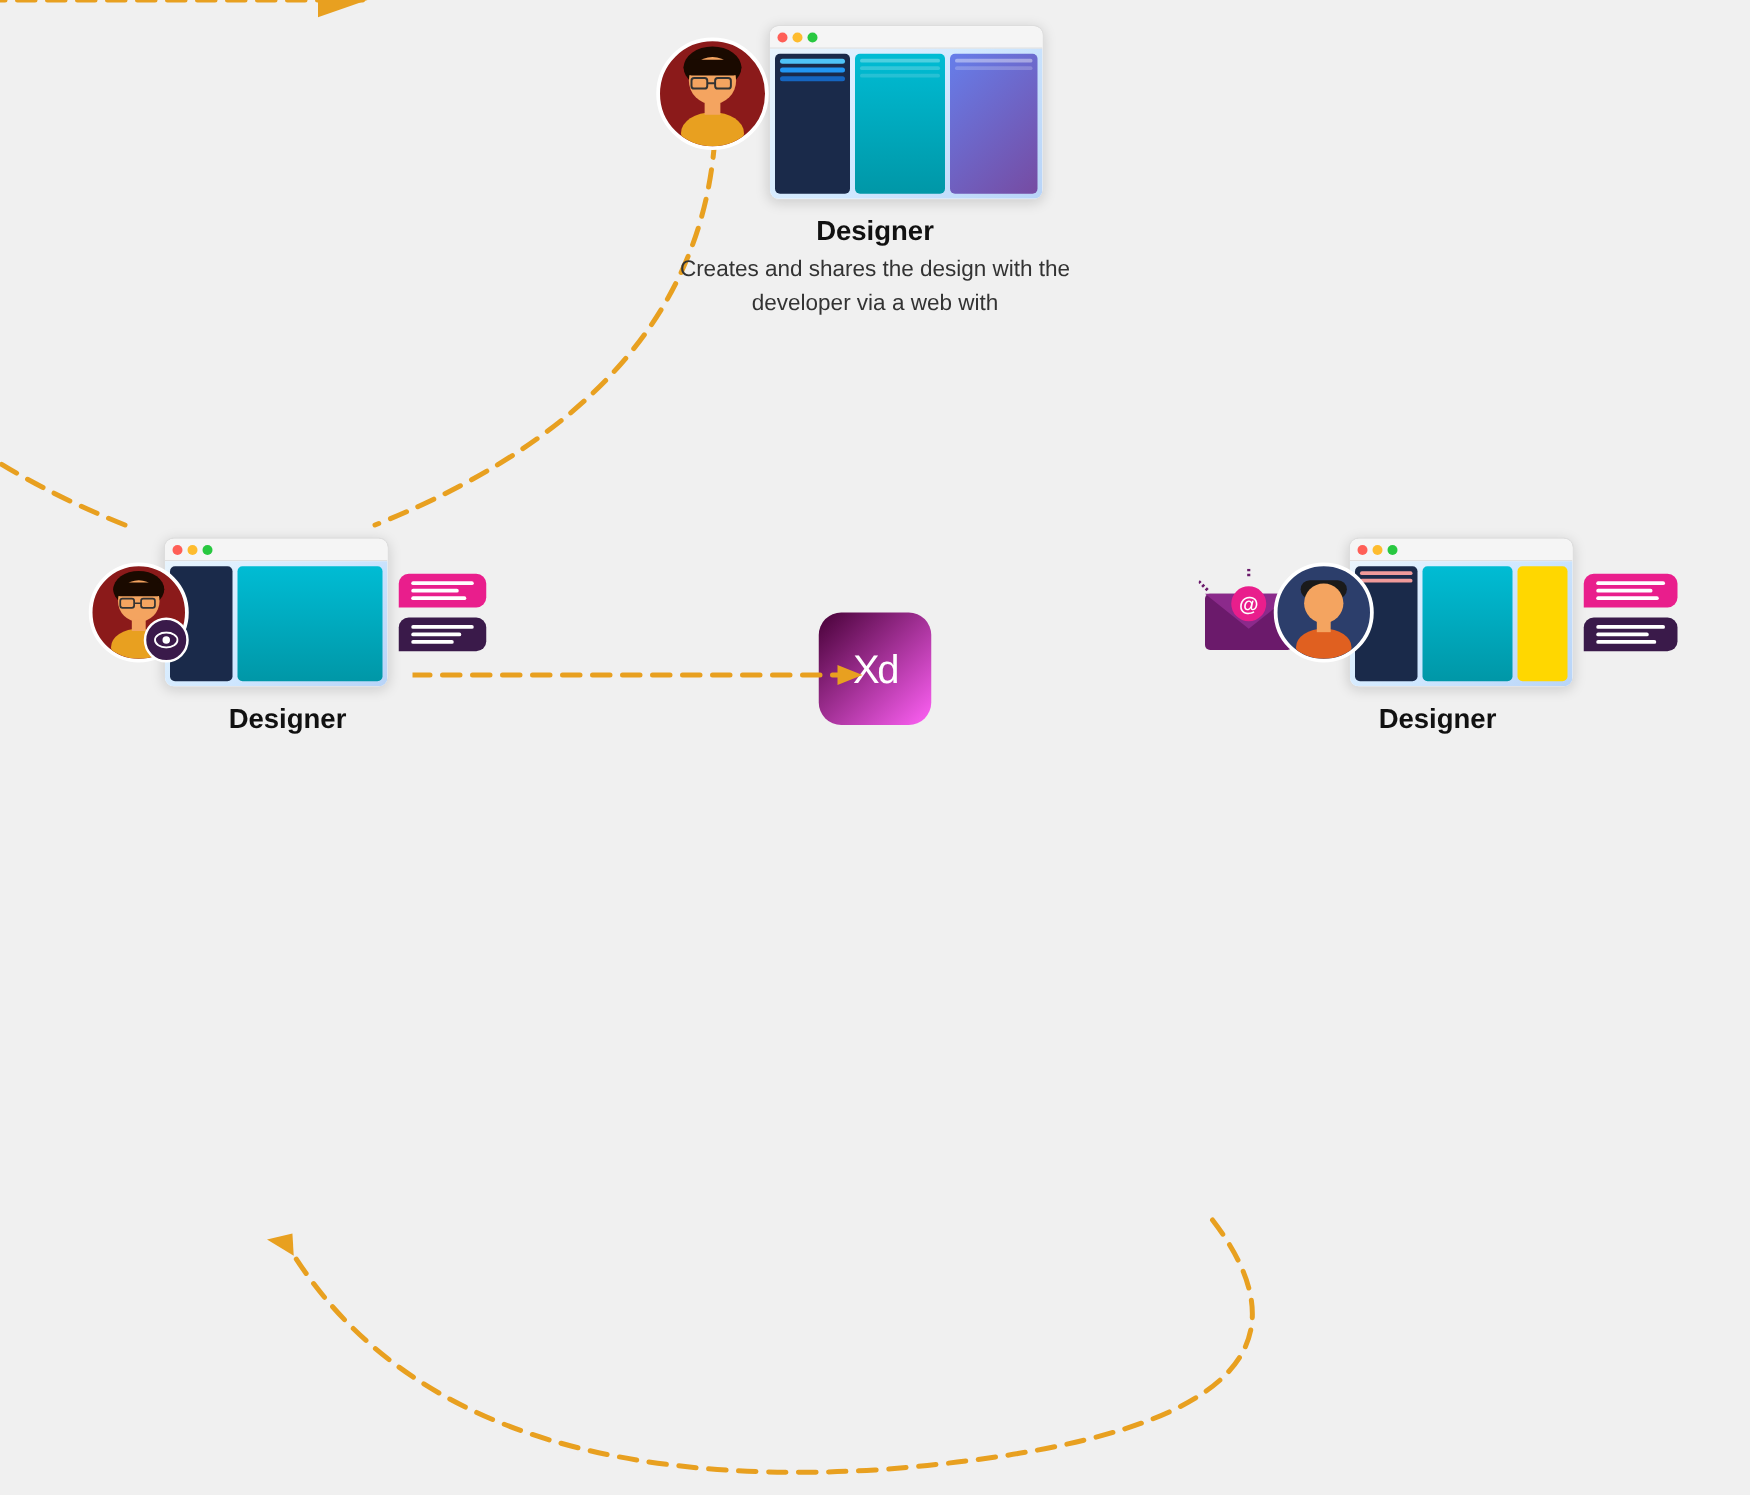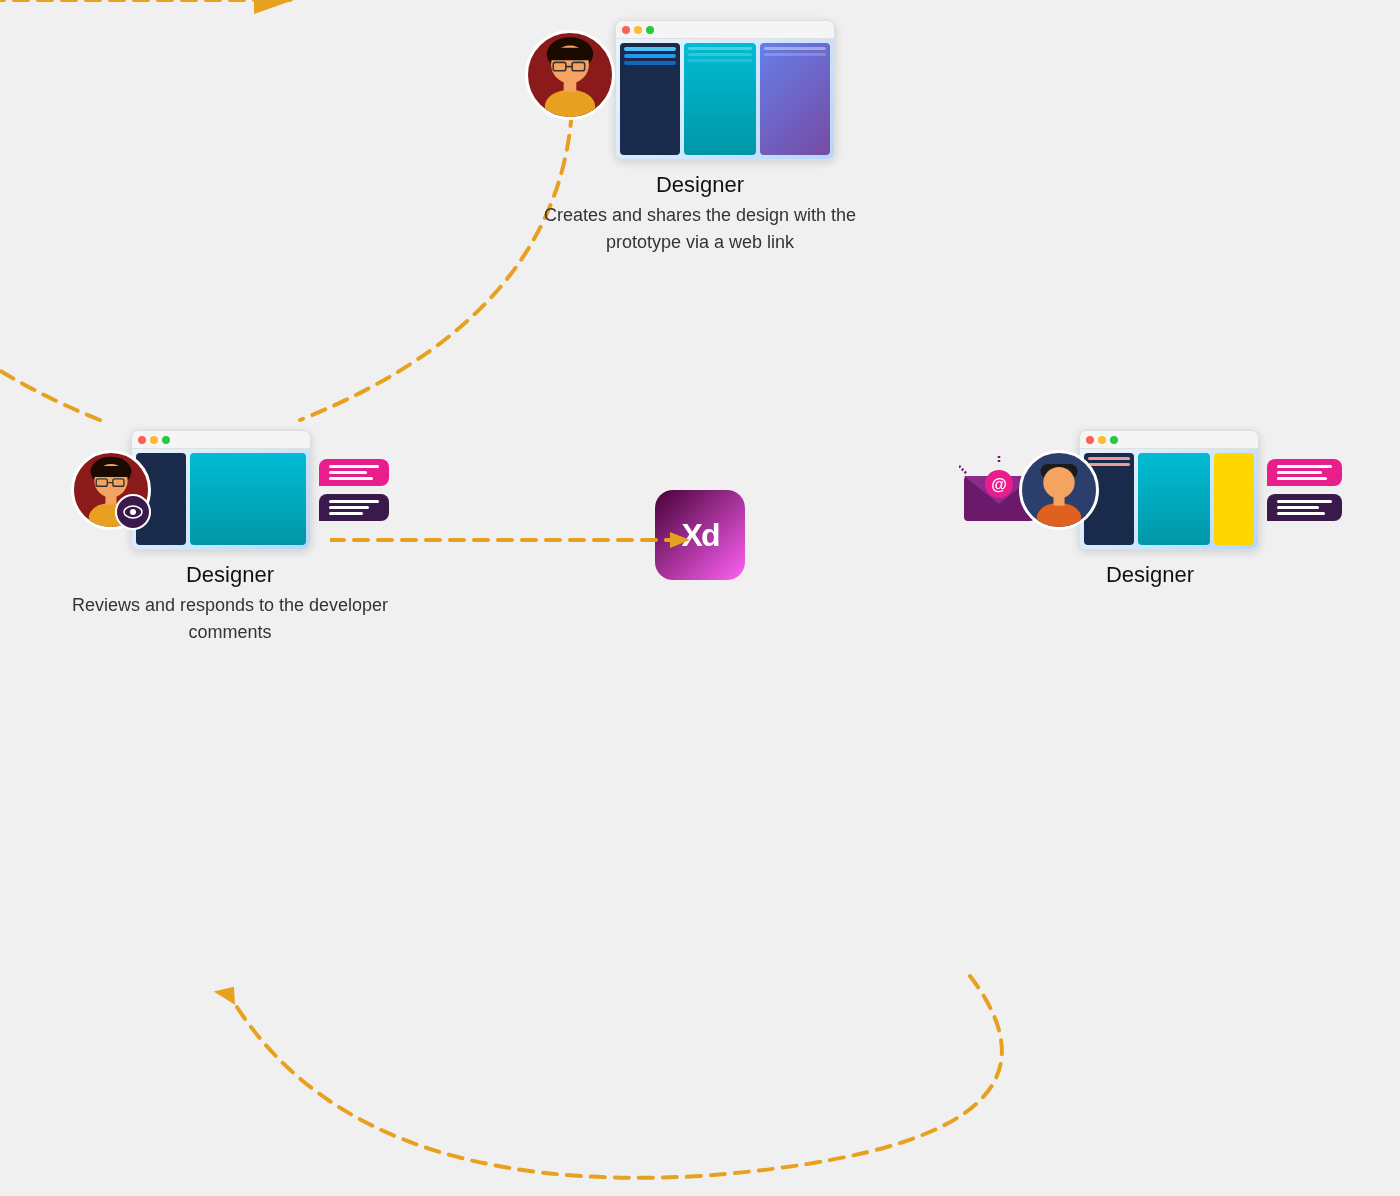--- a/index.html
+++ b/index.html
@@ -165,21 +165,21 @@
       border-radius: 50%;
       border: 2px solid white;
       display: flex;
       align-items: center;
       justify-content: center;
     }
 
     
     .node-label-title {
       font-size: 22px;
-      font-weight: 400;
+      font-weight: 700;
       color: #111;
       margin-top: 12px;
       text-align: left;
     }
     .node-label-desc {
       font-size: 18px;
       color: #333;
       text-align: center;
       line-height: 1.5;
       margin-top: 4px;
@@ -194,21 +194,21 @@
       height: 90px;
       background: linear-gradient(135deg, #470137, #ff61f6);
       border-radius: 18px;
       display: flex;
       align-items: center;
       justify-content: center;
     }
     .xd-text {
       color: white;
       font-size: 32px;
-      font-weight: 700;
+      font-weight: 400;
       letter-spacing: -2px;
     }
 
     
     .top-mockup-container {
       position: relative;
       display: flex;
       align-items: center;
     }
     .top-avatar {
@@ -305,21 +305,21 @@
             <div style="padding:4px;">
               <div style="background:rgba(255,255,255,0.4); height:3px; border-radius:2px; margin-bottom:3px;"></div>
               <div style="background:rgba(255,255,255,0.2); height:3px; border-radius:2px;"></div>
             </div>
           </div>
         </div>
       </div>
     </div>
 
     <div class="node-label-title">Designer</div>
-    <div class="node-label-desc">Creates and shares the design with the prototype via a web link</div>
+    <div class="node-label-desc">Creates and shares the design with the developer via a web with</div>
   </div>
 
   <div style="position:absolute; top:490px; left:50%; transform:translateX(-50%);">
     <div class="xd-box">
       <span class="xd-text">Xd</span>
     </div>
   </div>
 
   <svg style="position:absolute; top:520px; left:330px;" width="380" height="40">
     <line x1="0" y1="20" x2="340" y2="20" stroke="#e8a020" stroke-width="4" stroke-dasharray="14,10" stroke-linecap="round"></line>
@@ -371,21 +371,20 @@
         </div>
         <div class="chat-bubble-dark">
           <div class="chat-line" style="width:50px;"></div>
           <div class="chat-line" style="width:40px;"></div>
           <div class="chat-line" style="width:34px;"></div>
         </div>
       </div>
     </div>
 
     <div class="node-label-title">Designer</div>
-    <div class="node-label-desc">Reviews and responds to the developer comments</div>
   </div>
 
   <div class="node node-right">
     <div class="right-mockup-wrapper">
 
       <div style="position:relative; z-index:3; margin-right:-20px;">
         <svg width="80" height="65" viewBox="0 0 80 65">
 
           <rect x="5" y="20" width="70" height="45" rx="4" fill="#6b1a6b"></rect>
 

